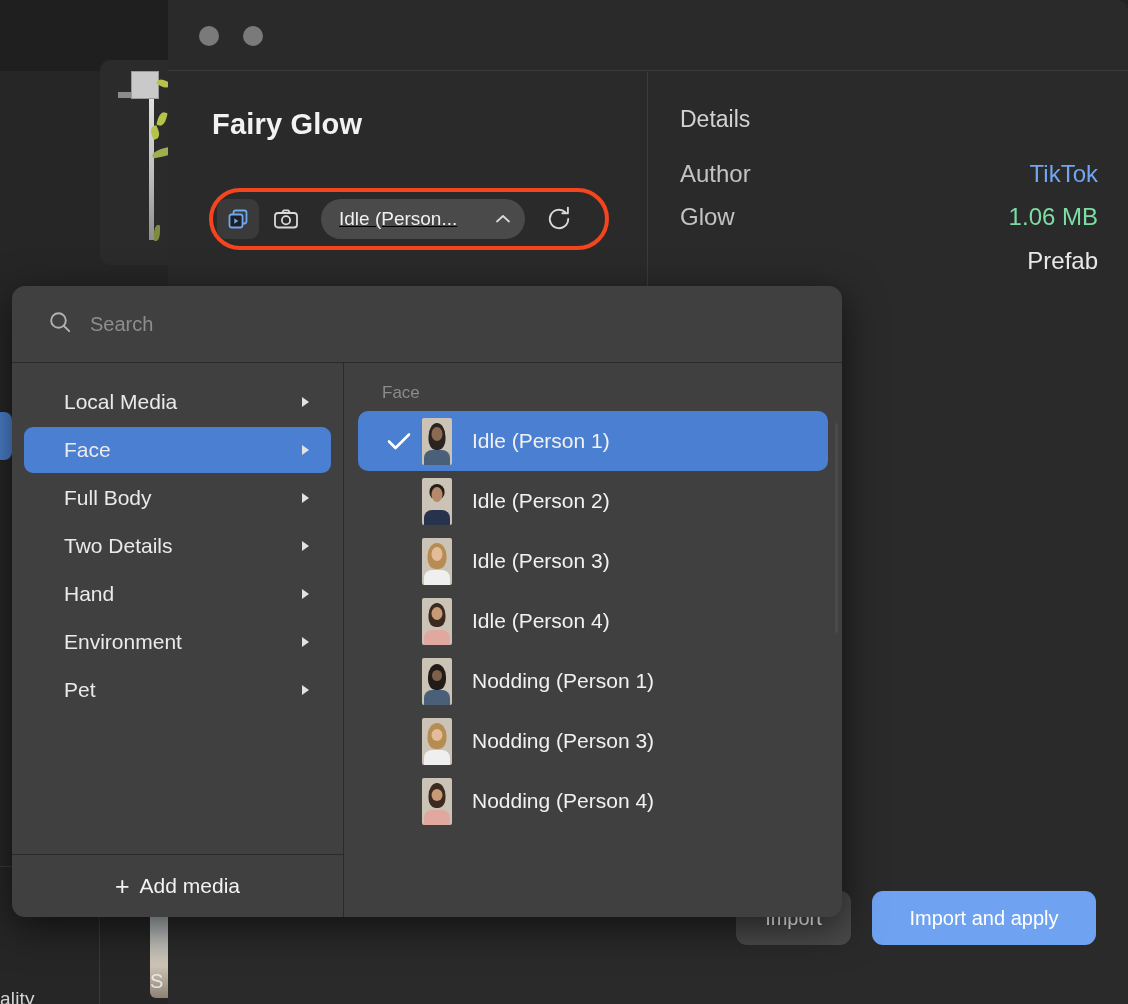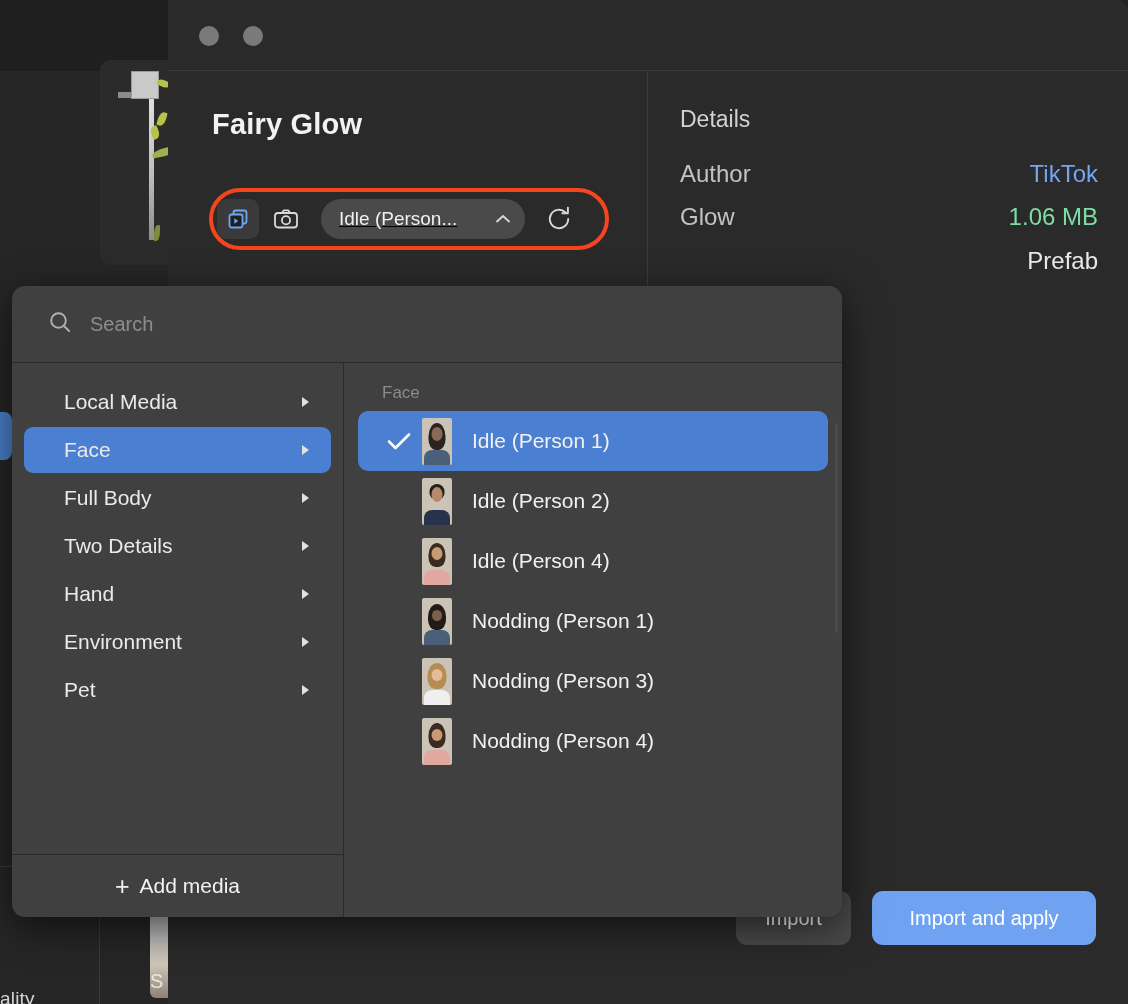--- a/index.html
+++ b/index.html
@@ -385,20 +385,29 @@
       <div class="item-row">
         <span class="check"></span>
         <span class="thumb">
           <span class="torso" style="background:#27334d"></span>
           <span class="hair" style="top:6px;width:15px;height:15px;background:#241d18"></span>
           <span class="face" style="top:9px;width:11px;height:15px;background:#b5896a"></span>
         </span>
         <span class="name">Idle (Person 2)</span>
       </div>
 
+      <div class="item-row">
+        <span class="check"></span>
+        <span class="thumb">
+          <span class="torso" style="background:#efefef"></span>
+          <span class="hair" style="top:5px;width:19px;height:26px;background:#b58d52"></span>
+          <span class="face" style="top:9px;width:11px;height:14px;background:#e4bc9a"></span>
+        </span>
+        <span class="name">Idle (Person 3)</span>
+      </div>
 
       <div class="item-row">
         <span class="check"></span>
         <span class="thumb">
           <span class="torso" style="background:#e0a89e"></span>
           <span class="hair" style="top:5px;width:17px;height:24px;background:#3a2a20"></span>
           <span class="face" style="top:9px;width:11px;height:13px;background:#c99a76"></span>
         </span>
         <span class="name">Idle (Person 4)</span>
       </div>

